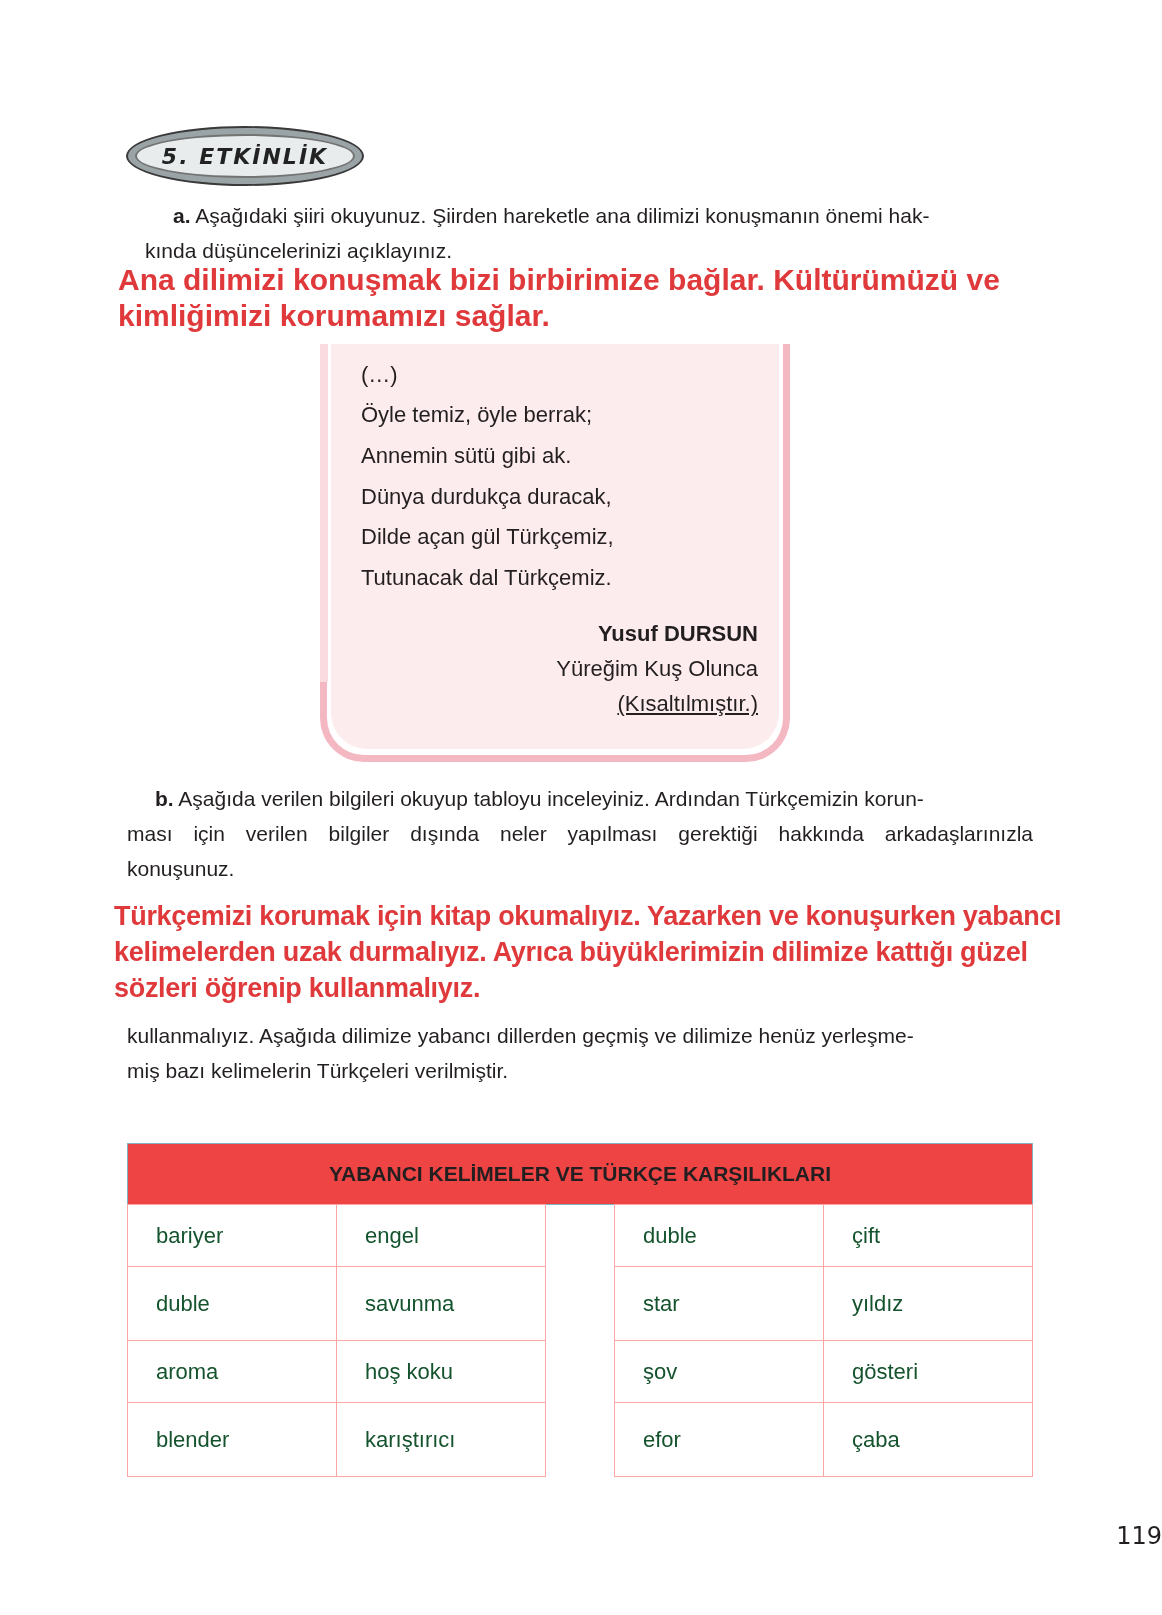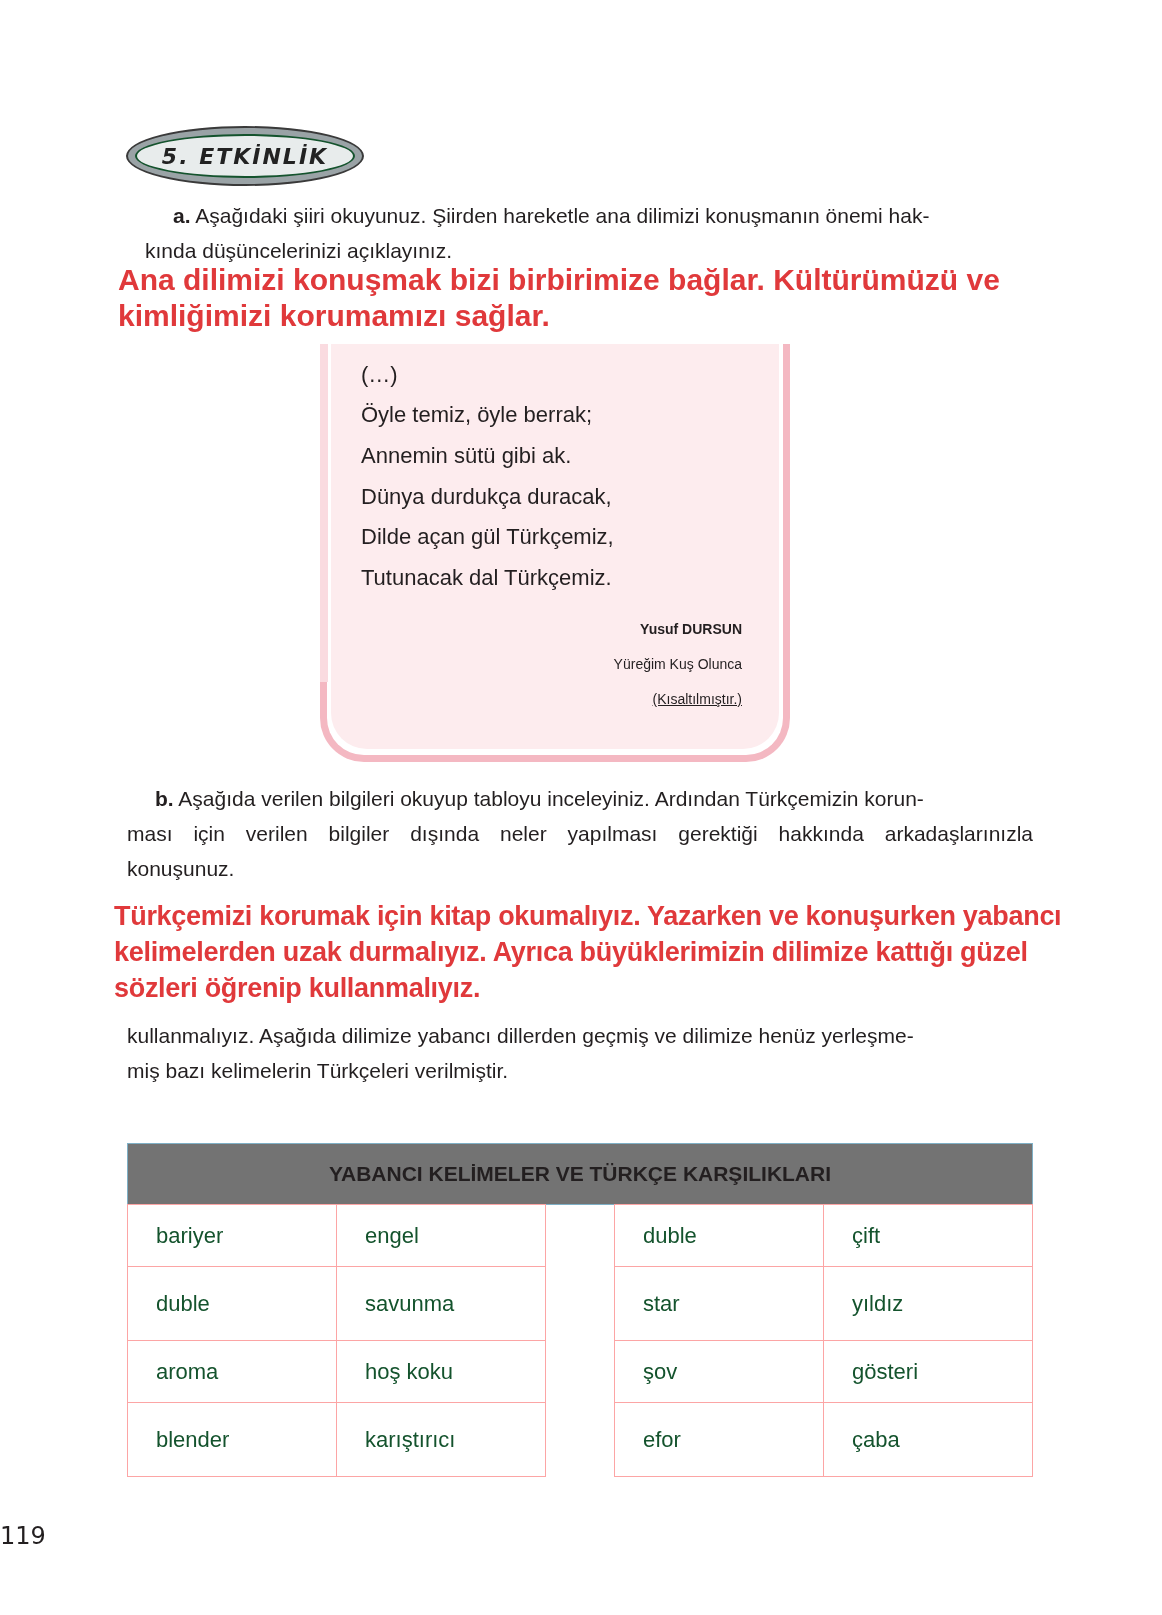--- a/index.html
+++ b/index.html
@@ -18,21 +18,21 @@
       left: 126px; top: 126px; width: 238px; height: 60px;
       border-radius: 50%;
       background: #9aa3a6;
       border: 2px solid #3a3a3a;
       box-sizing: border-box;
     }
     .badge-inner {
       position: absolute; left: 7px; top: 6px; right: 7px; bottom: 6px;
       border-radius: 50%;
       background: #e8ecec;
-      border: 2px solid #14532d;
+      border: 2px solid #737373;
       box-sizing: border-box;
       display: flex; align-items: center; justify-content: center;
     }
     .badge-text {
       font-family: "DejaVu Sans", sans-serif;
       font-weight: bold;
       font-style: italic;
       font-size: 22px;
       letter-spacing: 2px;
       color: #222;
@@ -82,27 +82,27 @@
       background: #fdecee;
       border-radius: 0 0 36px 36px;
     }
     .poem-cover {
       left: 300px; top: 330px; width: 520px; height: 14px; background: #fff;
     }
     .poem-line {
       left: 361px; font-size: 22px; color: #231f20;
     }
     .poem-right {
-      right: 420px; text-align: right; font-size: 14px; color: #231f20;
+      right: 404px; text-align: right; font-size: 22px; color: #231f20;
     }
 
     
     .tbl-header {
       left: 127px; top: 1143px; width: 906px; height: 62px;
-      background: #737373;
+      background: #ef4444;
       border: 1px solid #7fb0c6;
       box-sizing: border-box;
       display: flex; align-items: center; justify-content: center;
       font-weight: bold; font-size: 21px; color: #231f20;
     }
     .tbl {
       border-collapse: collapse;
       position: absolute;
     }
     .tbl td {
@@ -110,21 +110,21 @@
       width: 209px;
       padding: 0 0 0 28px;
       box-sizing: border-box;
       font-size: 22px;
       color: #14532d;
       vertical-align: middle;
     }
 
     .page-num {
       left: 0; width: 1162px; top: 1522px;
-      text-align: left;
+      text-align: right;
       font-family: "DejaVu Sans", sans-serif;
       font-size: 24px;
       color: #231f20;
     }
   </style>
 </head>
 <body>
 
 <div class="abs badge-outer">
   <div class="badge-inner">

